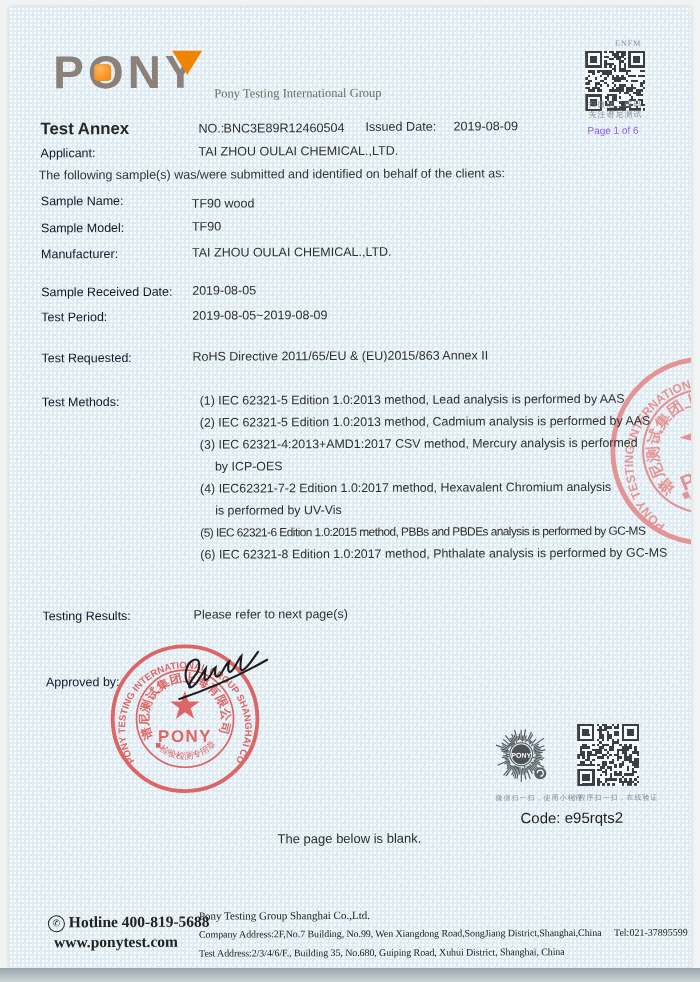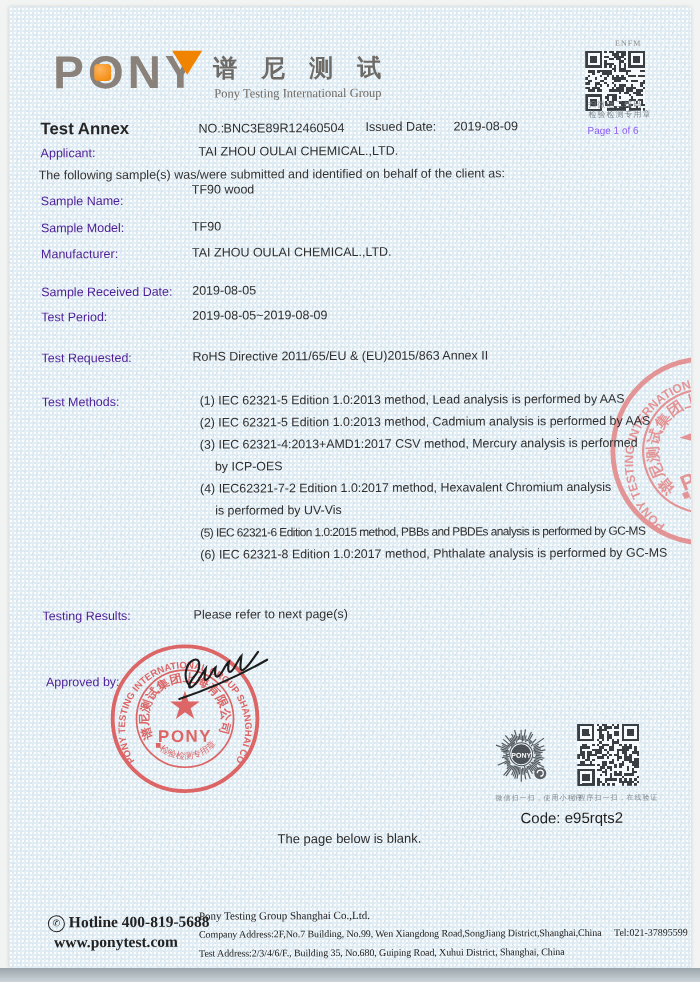--- a/index.html
+++ b/index.html
@@ -34,21 +34,21 @@
   .enfm{position:absolute;left:617px;top:40px;font-size:8px;color:#8b8b8b;
         font-family:"Liberation Serif",serif;letter-spacing:1px;}
   .qr-top{position:absolute;left:587px;top:52px;width:60px;height:60px;}
   .qr-bottom{position:absolute;left:576px;top:725px;width:62px;height:62px;}
   .qr-cap{position:absolute;font-size:8px;color:#808a90;letter-spacing:1px;
         font-family:"DejaVu Sans",sans-serif;}
   .page-ind{position:absolute;left:589px;top:126px;font-size:10px;color:#8b5cf6;}
 
   .title{position:absolute;left:42px;top:118px;font-size:16.8px;font-weight:700;color:#262626;}
   .kv{position:absolute;font-size:12.6px;color:#303030;white-space:nowrap;}
-  .lbl{position:absolute;left:42px;font-size:12.5px;color:#4c1d95;white-space:nowrap;}
+  .lbl{position:absolute;left:42px;font-size:12.5px;color:#0f172a;white-space:nowrap;}
   .val{position:absolute;left:193px;font-size:12.5px;color:#2f2f2f;white-space:nowrap;}
   .intro{position:absolute;left:40px;top:167px;font-size:12.5px;color:#333;}
 
   .methods{position:absolute;left:200px;top:389px;}
   .m-line{font-size:12.4px;color:#2f2f2f;line-height:22px;white-space:nowrap;}
   .m-cont{padding-left:15px;}
   .m-tight{letter-spacing:-.55px;font-size:11.9px;}
 
   
   .stamp-a{position:absolute;left:107px;top:641px;width:154px;height:154px;
@@ -98,21 +98,20 @@
     <text x="100" y="100" font-size="50" text-anchor="middle" fill="currentColor" font-family="DejaVu Sans,sans-serif">★</text>
     <text x="100" y="130" font-size="22" font-weight="bold" text-anchor="middle" fill="currentColor" letter-spacing="2" font-family="Liberation Sans,sans-serif">PONY</text>
   </svg>
 </div>
 
 <div class="content">
 
   <div class="logo-word"><span>PON</span><span>Y</span></div>
   <div class="logo-square"></div>
   <div class="logo-tri"></div>
-  <div class="logo-cn">谱尼测试</div>
   <div class="logo-sub">Pony Testing International Group</div>
 
   <div class="enfm">ENFM</div>
   <div class="qr-top"><svg viewBox="0 0 25 25" width="100%" height="100%" shape-rendering="crispEdges">
     <rect width="25" height="25" fill="rgba(255,255,255,.65)"></rect>
     <g fill="#3a3f44">
           <rect x="0" y="0" width="1" height="1"></rect>
           <rect x="1" y="0" width="1" height="1"></rect>
           <rect x="2" y="0" width="1" height="1"></rect>
           <rect x="3" y="0" width="1" height="1"></rect>
@@ -421,36 +420,36 @@
           <rect x="16" y="24" width="1" height="1"></rect>
           <rect x="18" y="24" width="1" height="1"></rect>
           <rect x="19" y="24" width="1" height="1"></rect>
           <rect x="20" y="24" width="1" height="1"></rect>
           <rect x="21" y="24" width="1" height="1"></rect>
           <rect x="22" y="24" width="1" height="1"></rect>
           <rect x="24" y="24" width="1" height="1"></rect>
         </g>
       </svg></div>
   <div class="qr-cap" style="left:590px;top:100px;">扫微信二维码</div>
-  <div class="qr-cap" style="left:590px;top:110px;">检验检测专用章</div>
+  <div class="qr-cap" style="left:590px;top:110px;">关注谱尼测试</div>
   <div class="page-ind">Page 1 of 6</div>
 
   <div class="title">Test Annex</div>
   <div class="kv" style="left:200px;top:121px;">NO.:</div>
   <div class="kv" style="left:225px;top:121px;">BNC3E89R12460504</div>
   <div class="kv" style="left:367px;top:120px;">Issued Date:</div>
   <div class="kv" style="left:455px;top:120px;">2019-08-09</div>
 
   <div class="lbl" style="top:145px;">Applicant:</div>
   <div class="val" style="top:144px;left:200px;">TAI ZHOU OULAI CHEMICAL.,LTD.</div>
 
   <div class="intro">The following sample(s) was/were submitted and identified on behalf of the client as:</div>
 
   <div class="lbl" style="top:193px;">Sample Name:</div>
-  <div class="val" style="top:182px;text-align:right;">TF90 wood</div>
+  <div class="val" style="top:196px;text-align:right;">TF90 wood</div>
 
   <div class="lbl" style="top:220px;">Sample Model:</div>
   <div class="val" style="top:219px;">TF90</div>
 
   <div class="lbl" style="top:246px;">Manufacturer:</div>
   <div class="val" style="top:245px;">TAI ZHOU OULAI CHEMICAL.,LTD.</div>
 
   <div class="lbl" style="top:284px;">Sample Received Date:</div>
   <div class="val" style="top:283px;">2019-08-05</div>
 

